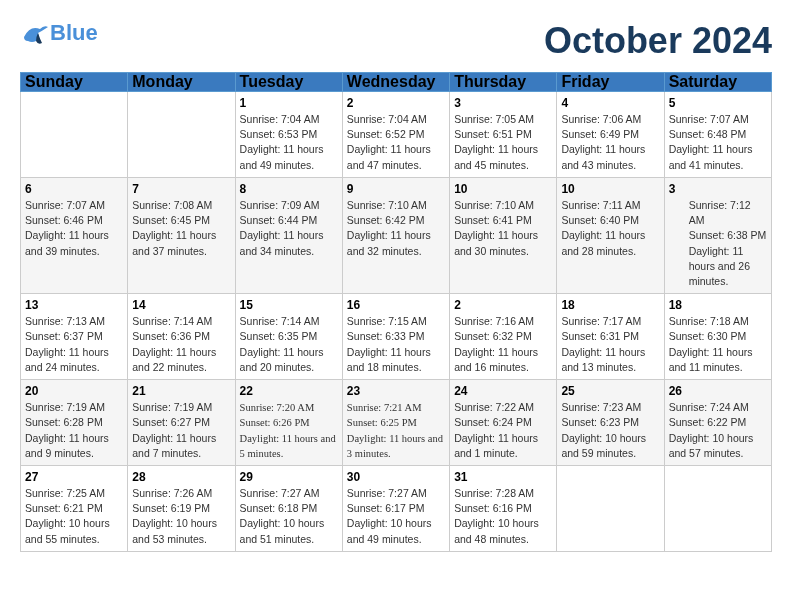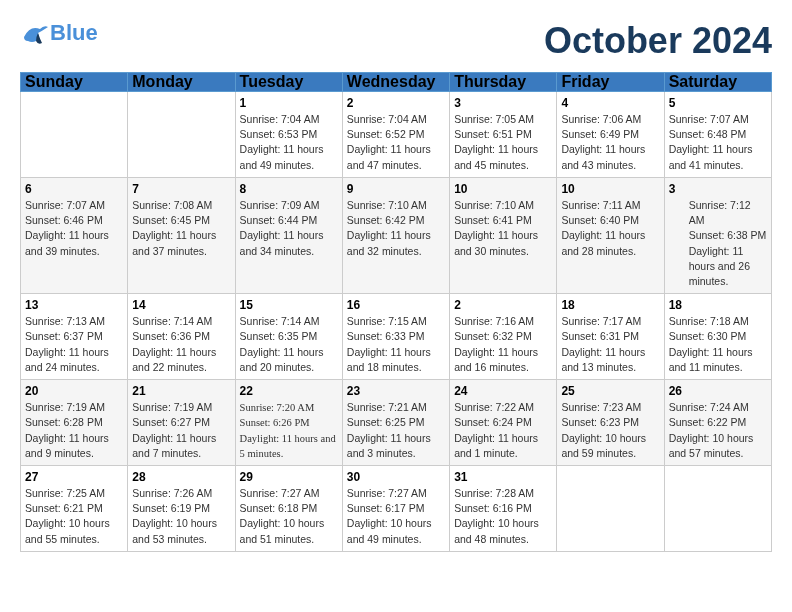--- a/index.html
+++ b/index.html
@@ -242,21 +242,21 @@
 Daylight: 11 hours and 7 minutes.</div>
         </td>
         <td>
           <span class="day-num">22</span>
           <div class="day-info" style="white-space: pre-line; font-family: Liberation Serif, serif;">Sunrise: 7:20 AM
 Sunset: 6:26 PM
 Daylight: 11 hours and 5 minutes.</div>
         </td>
         <td>
           <span class="day-num">23</span>
-          <div class="day-info" style="white-space: pre-line;">Sunrise: 7:21 AM
+          <div class="day-info" style="white-space: pre-line; font-family: Liberation Serif, serif;">Sunrise: 7:21 AM
 Sunset: 6:25 PM
 Daylight: 11 hours and 3 minutes.</div>
         </td>
         <td>
           <span class="day-num">24</span>
           <div class="day-info" style="white-space: pre-line;">Sunrise: 7:22 AM
 Sunset: 6:24 PM
 Daylight: 11 hours and 1 minute.</div>
         </td>
         <td>

